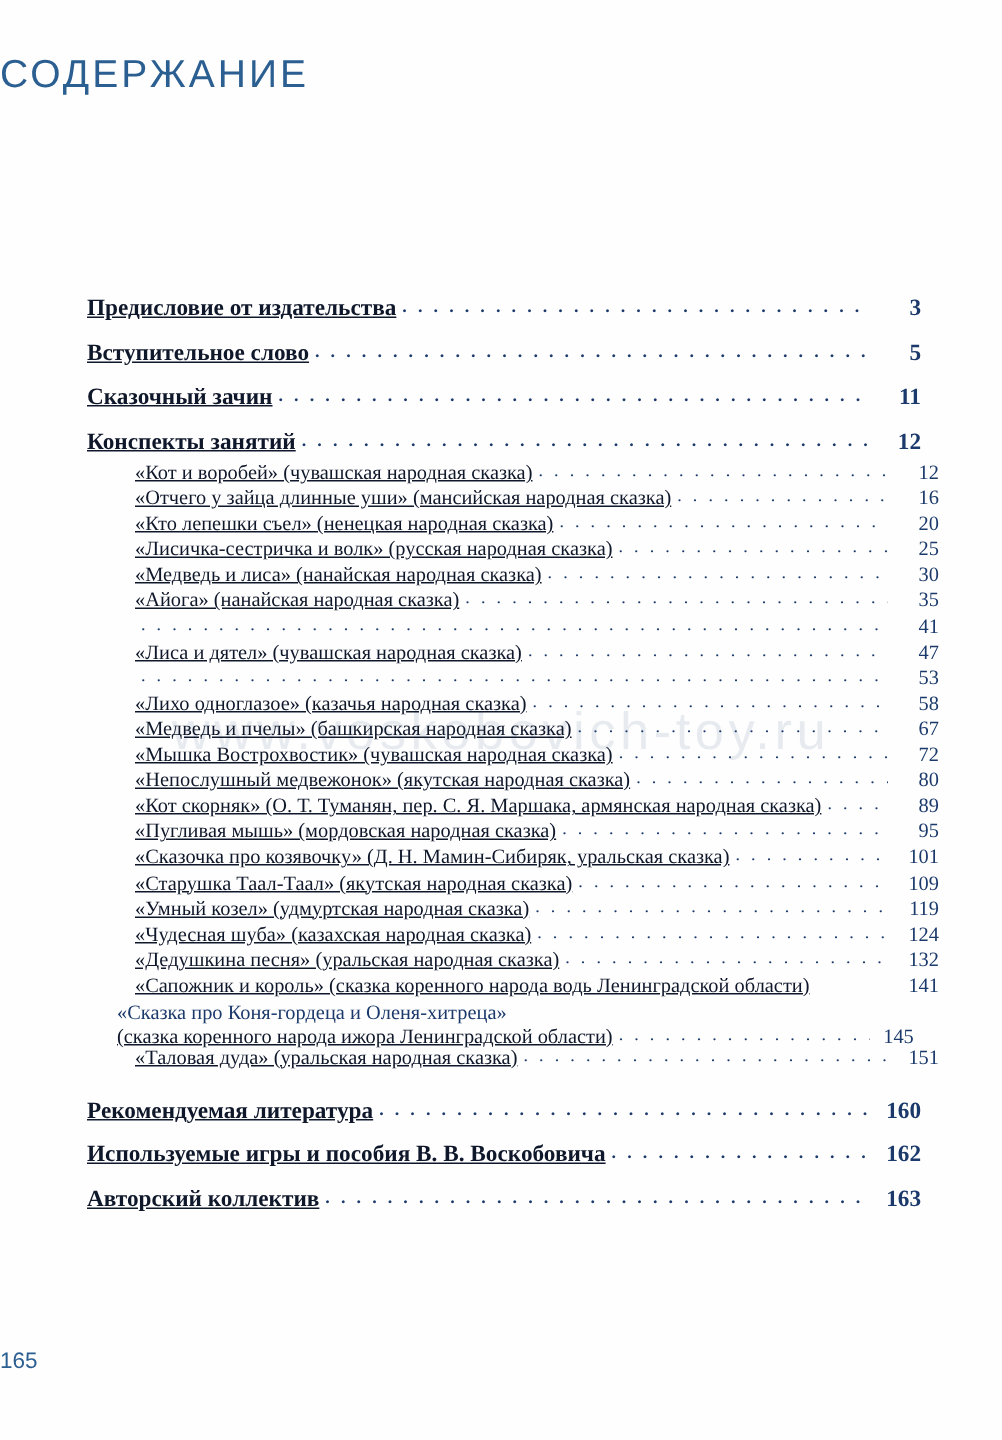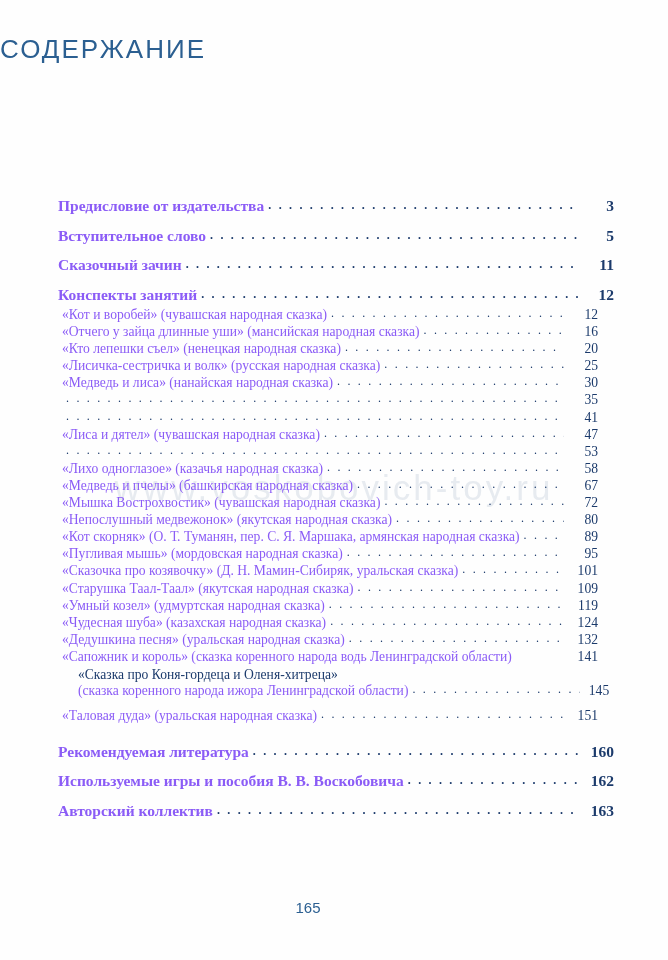--- a/index.html
+++ b/index.html
@@ -42,21 +42,22 @@
   }
   .row {
     display: flex;
     align-items: baseline;
     width: 100%;
     line-height: 1.0;
     white-space: nowrap;
   }
   .row .label {
     flex: 0 0 auto;
-    color: #8b5cf6;
+    color: #0f172a;
+    text-decoration: underline;
   }
   .row .dots {
     flex: 1 1 auto;
     overflow: hidden;
     white-space: nowrap;
     color: #1b3a6b;
     margin: 0 4px;
     letter-spacing: 2.2px;
     font-size: 12px;
     position: relative;
@@ -72,47 +73,46 @@
   .lvl0 {
     font-size: 15.5px;
     font-weight: bold;
     margin-bottom: 6px;
   }
   .lvl0 .page-num { width: 30px; font-weight: bold; }
 
   
   .lvl1 {
     font-size: 13.6px;
-    margin-left: 4px;
+    margin-left: 32px;
     width: 536px;
     margin-bottom: 3.5px;
   }
   .lvl1 .page-num { width: 30px; }
 
   .gap-sm { height: 8px; }
   .gap-lg { height: 18px; }
 
   .two-line {
     font-size: 13.6px;
     margin-left: 20px;
     width: 536px;
-    margin-bottom: 11px;
+    margin-bottom: 0;
   }
   .two-line .first {
     display: block;
     color: #1b3a6b;
     line-height: 1.25;
   }
 
   .folio {
     position: absolute;
     bottom: 44px;
     left: 0;
     width: 616px;
-    text-align: center;
     font-family: "Liberation Sans", sans-serif;
     font-size: 15px;
     color: #2b5f91;
   }
 
   .watermark {
     position: absolute;
     top: 468px;
     left: 0;
     width: 668px;
@@ -177,20 +177,21 @@
         <span class="label">«Лисичка-сестричка и волк» (русская народная сказка)</span>
         <span class="dots">. . . . . . . . . . . . . . . . . . . . . . . . . . . . . . . . . . . . . . . . . . . . . . . . . . . . . . . . . . . . . . . . . . . . . . . . . . . . . . . . . . . . . . . . . . . . . . . . . . . . . . . . . . . . . . . . . . . . . . . . . . . . . . . . . . . . . . . . . . . . . . . . . . . . . . . . . . . . . . . . . . . . . . . . . . . . . . . . . . . . . . . . . . . . . . . . . . . . . . . </span>
         <span class="page-num">25</span>
       </div>
       <div class="row lvl1">
         <span class="label">«Медведь и лиса» (нанайская народная сказка)</span>
         <span class="dots">. . . . . . . . . . . . . . . . . . . . . . . . . . . . . . . . . . . . . . . . . . . . . . . . . . . . . . . . . . . . . . . . . . . . . . . . . . . . . . . . . . . . . . . . . . . . . . . . . . . . . . . . . . . . . . . . . . . . . . . . . . . . . . . . . . . . . . . . . . . . . . . . . . . . . . . . . . . . . . . . . . . . . . . . . . . . . . . . . . . . . . . . . . . . . . . . . . . . . . . </span>
         <span class="page-num">30</span>
       </div>
       <div class="row lvl1">
+        <span class="label">«Айога» (нанайская народная сказка)</span>
         <span class="dots">. . . . . . . . . . . . . . . . . . . . . . . . . . . . . . . . . . . . . . . . . . . . . . . . . . . . . . . . . . . . . . . . . . . . . . . . . . . . . . . . . . . . . . . . . . . . . . . . . . . . . . . . . . . . . . . . . . . . . . . . . . . . . . . . . . . . . . . . . . . . . . . . . . . . . . . . . . . . . . . . . . . . . . . . . . . . . . . . . . . . . . . . . . . . . . . . . . . . . . . </span>
         <span class="page-num">35</span>
       </div>
       <div class="row lvl1">
         <span class="dots">. . . . . . . . . . . . . . . . . . . . . . . . . . . . . . . . . . . . . . . . . . . . . . . . . . . . . . . . . . . . . . . . . . . . . . . . . . . . . . . . . . . . . . . . . . . . . . . . . . . . . . . . . . . . . . . . . . . . . . . . . . . . . . . . . . . . . . . . . . . . . . . . . . . . . . . . . . . . . . . . . . . . . . . . . . . . . . . . . . . . . . . . . . . . . . . . . . . . . . . </span>
         <span class="page-num">41</span>
       </div>
       <div class="row lvl1">
         <span class="label">«Лиса и дятел» (чувашская народная сказка)</span>
         <span class="dots">. . . . . . . . . . . . . . . . . . . . . . . . . . . . . . . . . . . . . . . . . . . . . . . . . . . . . . . . . . . . . . . . . . . . . . . . . . . . . . . . . . . . . . . . . . . . . . . . . . . . . . . . . . . . . . . . . . . . . . . . . . . . . . . . . . . . . . . . . . . . . . . . . . . . . . . . . . . . . . . . . . . . . . . . . . . . . . . . . . . . . . . . . . . . . . . . . . . . . . . </span>

